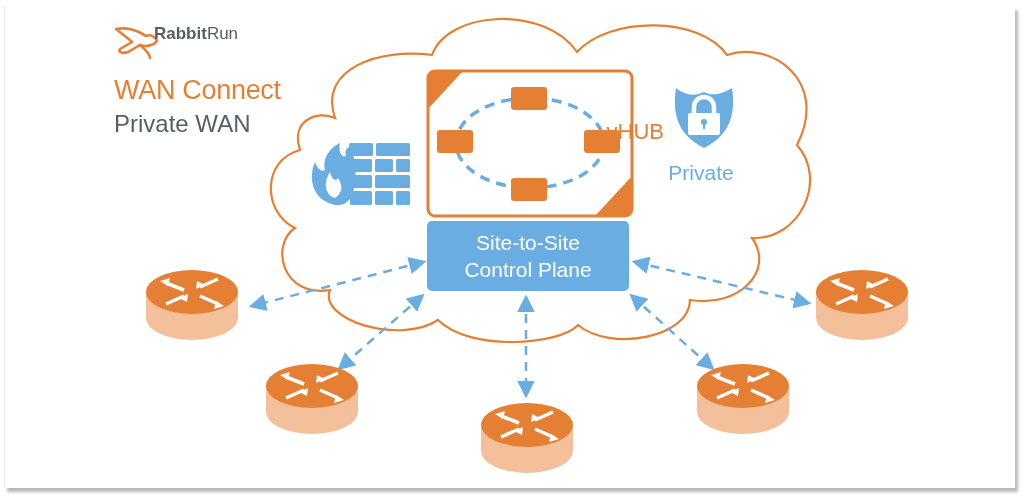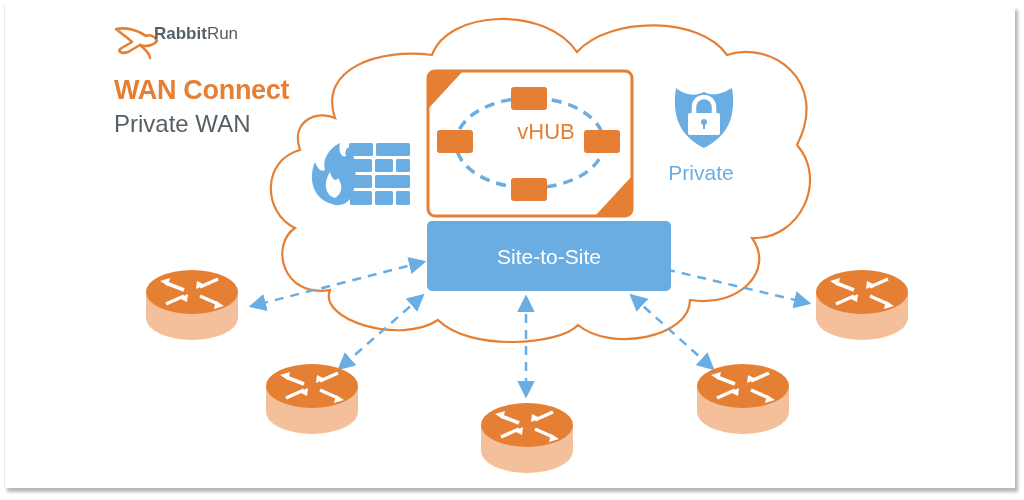--- a/index.html
+++ b/index.html
@@ -2,25 +2,25 @@
 <html><head>
 <meta charset="utf-8">
 <style>
   html,body{margin:0;padding:0;background:#ffffff;}
   body{width:1024px;height:500px;position:relative;overflow:hidden;font-family:"DejaVu Sans","Liberation Sans",sans-serif;}
   .frame{position:absolute;left:4px;top:6px;width:1010px;height:482px;background:#fff;border-left:1px solid #eaeaea;box-shadow:3px 4px 3px rgba(0,0,0,0.28);}
   svg{position:absolute;left:0;top:0;}
   .brand{position:absolute;left:112px;top:24px;display:flex;align-items:center;}
   .brand-name{font-family:"Liberation Sans",sans-serif;font-size:17px;color:#555f66;margin-left:4px;}
   .brand-name b{font-weight:bold;}
-  .title{position:absolute;left:114px;top:75px;font-family:"Liberation Sans",sans-serif;font-weight:bold;font-size:27px;color:#e57f34;letter-spacing:-0.3px;}
+  .title{position:absolute;left:114px;top:75px;font-family:"Liberation Sans",sans-serif;font-weight:normal;font-size:27px;color:#e57f34;letter-spacing:-0.3px;}
   .subtitle{position:absolute;left:114px;top:110px;font-family:"Liberation Sans",sans-serif;font-size:24px;color:#555f66;}
-  .hub-text{position:absolute;left:428px;top:118px;width:236px;text-align:center;font-family:"Liberation Sans",sans-serif;font-size:22px;line-height:27px;color:#e57f34;}
+  .hub-text{position:absolute;left:428px;top:118px;width:236px;text-align:right;font-family:"Liberation Sans",sans-serif;font-size:22px;line-height:27px;color:#e57f34;}
   .enc-text{position:absolute;left:636px;top:158px;width:130px;text-align:center;font-family:"Liberation Sans",sans-serif;font-size:21px;line-height:30px;color:#6aade2;}
-  .cp{position:absolute;left:427px;top:221px;width:244px;height:70px;background:#6aade2;border-radius:5px;color:#fff;font-family:"Liberation Sans",sans-serif;font-size:21px;line-height:27px;text-align:center;display:flex;flex-direction:column;justify-content:center;}
+  .cp{position:absolute;left:427px;top:221px;width:202px;height:70px;background:#6aade2;border-radius:5px;color:#fff;font-family:"Liberation Sans",sans-serif;font-size:21px;line-height:27px;text-align:center;display:flex;flex-direction:column;justify-content:center;}
 </style>
 </head>
 <body>
 
 <div class="frame"></div>
 
 <svg width="1024" height="500" viewBox="0 0 1024 500">
   <defs>
     <marker id="ah" viewBox="0 0 10 10" refX="8" refY="5" markerWidth="7" markerHeight="7" orient="auto-start-reverse">
       <path d="M0,0 L10,5 L0,10 z" fill="#6aade2"></path>
@@ -112,13 +112,14 @@
 <div class="hub-text">
   <div>vHUB</div>
 </div>
 
 <div class="enc-text">
   <div>Private</div>
 </div>
 
 <div class="cp">
   <div>Site-to-Site</div>
+  <div>Control Plane</div>
 </div>
 
 </body></html>

